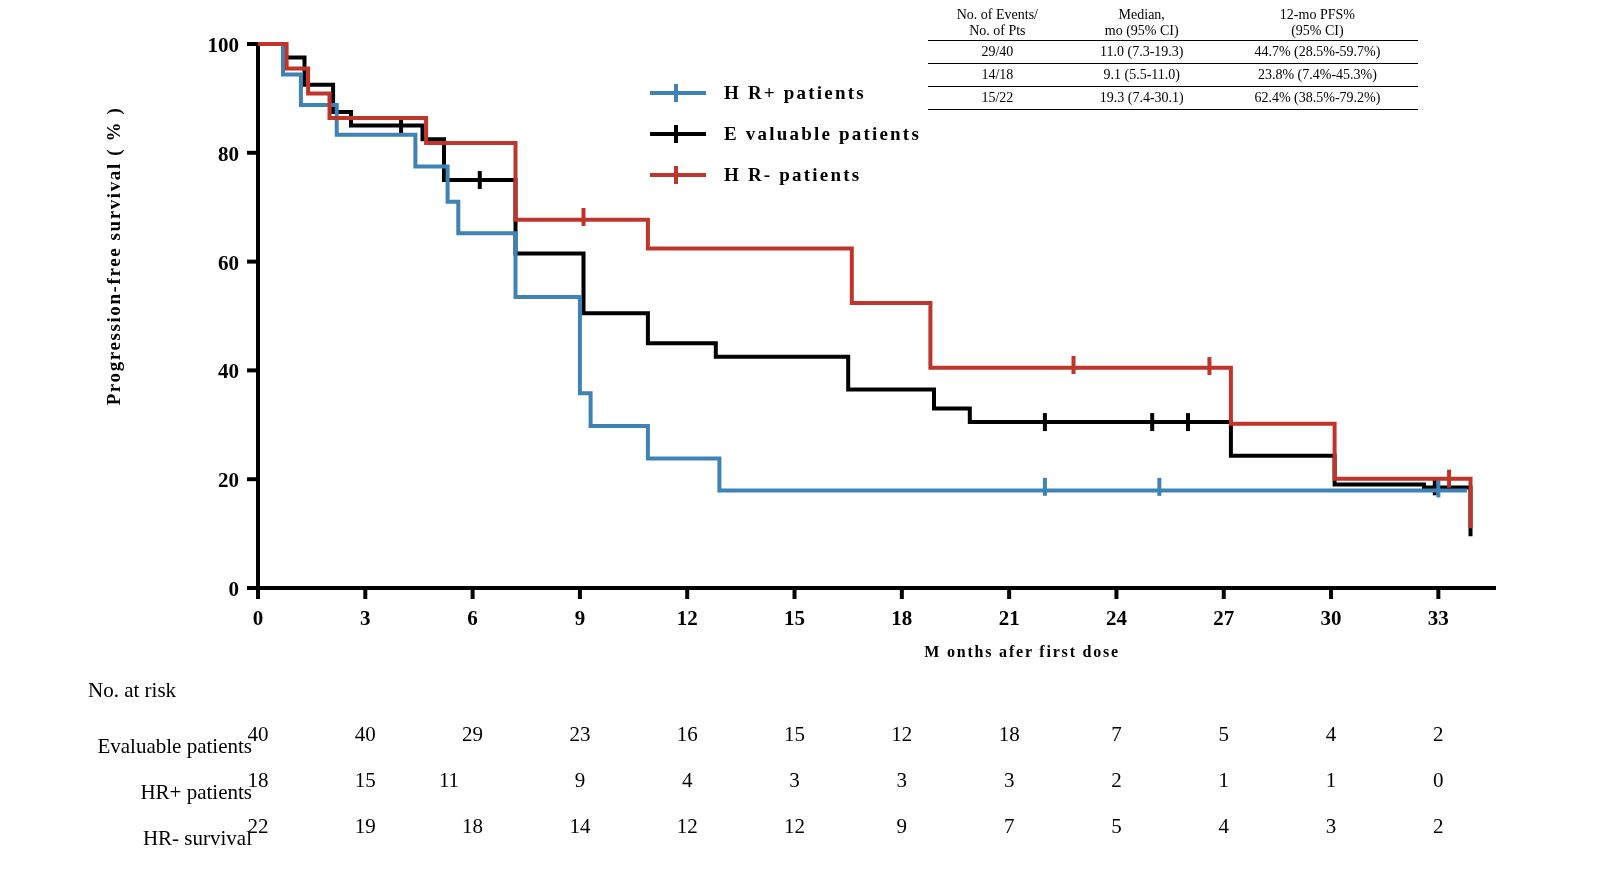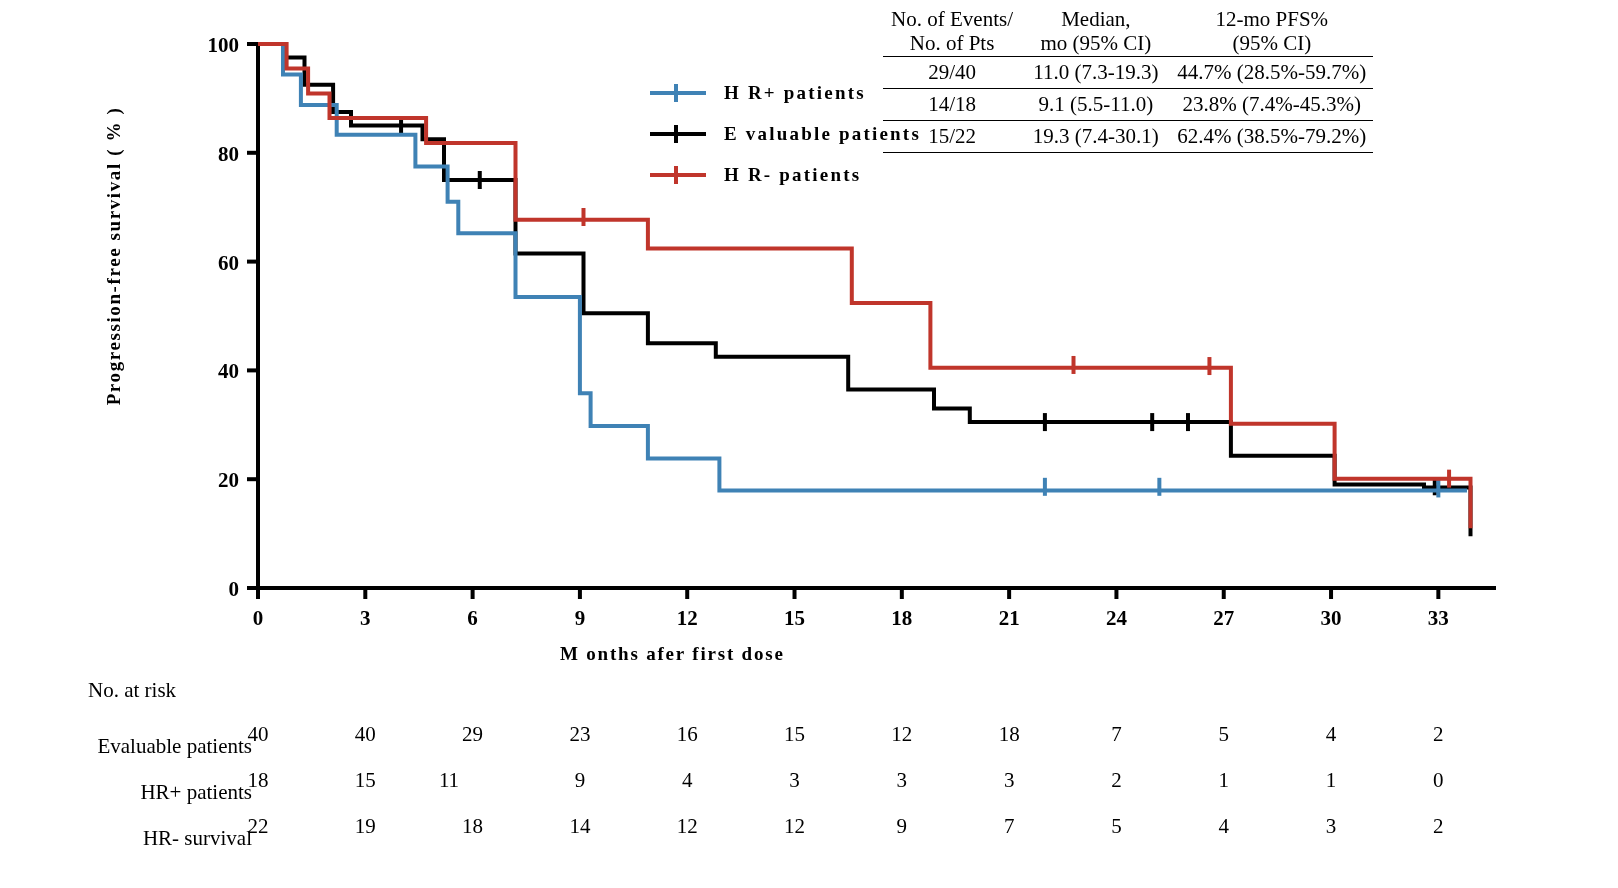--- a/index.html
+++ b/index.html
@@ -13,39 +13,39 @@
   svg.plot{position:absolute;left:0;top:0;}
 
   
   .legend{position:absolute;left:650px;top:72px;}
   .legend-row{display:flex;align-items:center;height:41px;}
   .legend-swatch{width:56px;height:0;border-top-width:4px;border-top-style:solid;position:relative;}
   .legend-swatch::before{content:"";position:absolute;left:24px;top:-11px;width:4px;height:18px;background:currentColor;}
   .legend-label{margin-left:18px;font-family:"Liberation Serif", serif;font-size:19px;letter-spacing:2.2px;font-weight:600;}
 
   
-  .summary{position:absolute;left:883px;top:6px;width:490px;font-size:21px;}
+  .summary{position:absolute;left:928px;top:6px;width:490px;font-size:14px;}
   .summary table{border-collapse:collapse;width:490px;}
   .summary th{font-weight:400;text-align:center;padding:1px 4px;line-height:1.15;vertical-align:bottom;}
   .summary td{text-align:center;padding:3px 4px;}
   .summary thead tr{border-bottom:1.6px solid #000;}
   .summary tbody tr{border-bottom:1.6px solid #000;}
   .summary .c0{width:138px;}
   .summary .c1{width:150px;}
   .summary .c2{width:202px;}
 
   
   .ylabel{
     position:absolute;left:-76px;top:245px;width:380px;text-align:center;
     transform:rotate(-90deg);transform-origin:center center;
     font-size:19px;font-weight:bold;letter-spacing:1.6px;
   }
   .xlabel{
-    position:absolute;left:560px;top:643px;width:560px;text-align:left;
-    font-size:19px;font-weight:bold;letter-spacing:1.8px;
+    position:absolute;left:560px;top:643px;width:560px;text-align:right;
+    font-size:16px;font-weight:bold;letter-spacing:1.8px;
   }
 
   
   .risk{position:absolute;left:0;top:678px;width:1618px;font-size:21px;}
   .risk-title{position:absolute;left:88px;top:0;font-size:21px;}
   .risk-row{position:absolute;left:0;width:1618px;height:46px;}
   .risk-row .name{position:absolute;left:0;width:252px;text-align:right;margin-top:12px;}
   .risk-row .cell{position:absolute;width:60px;text-align:center;}
 </style>
 </head>

